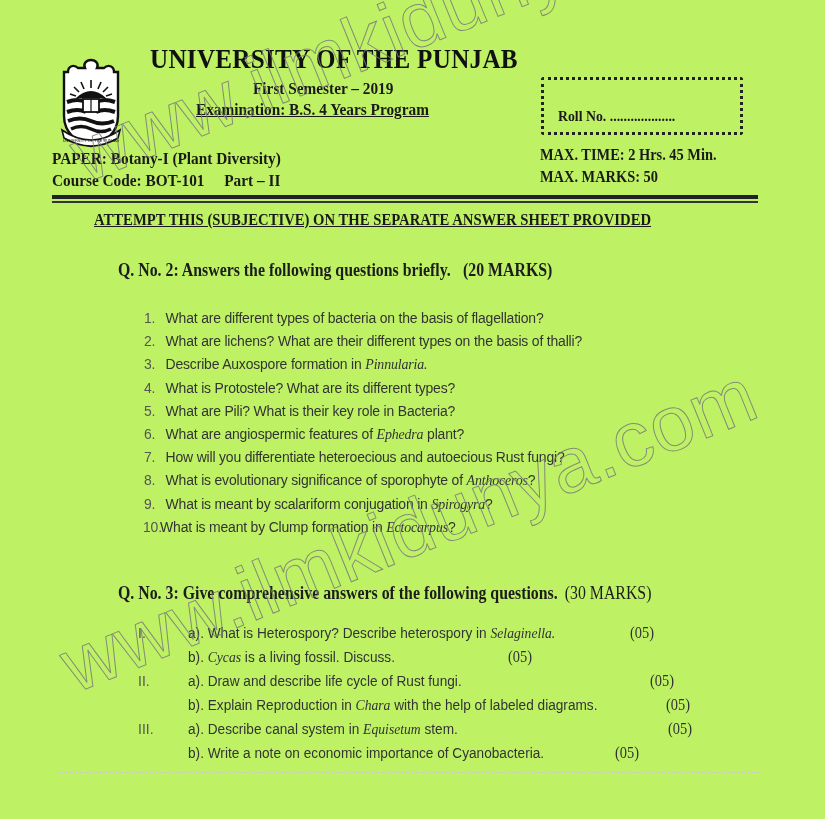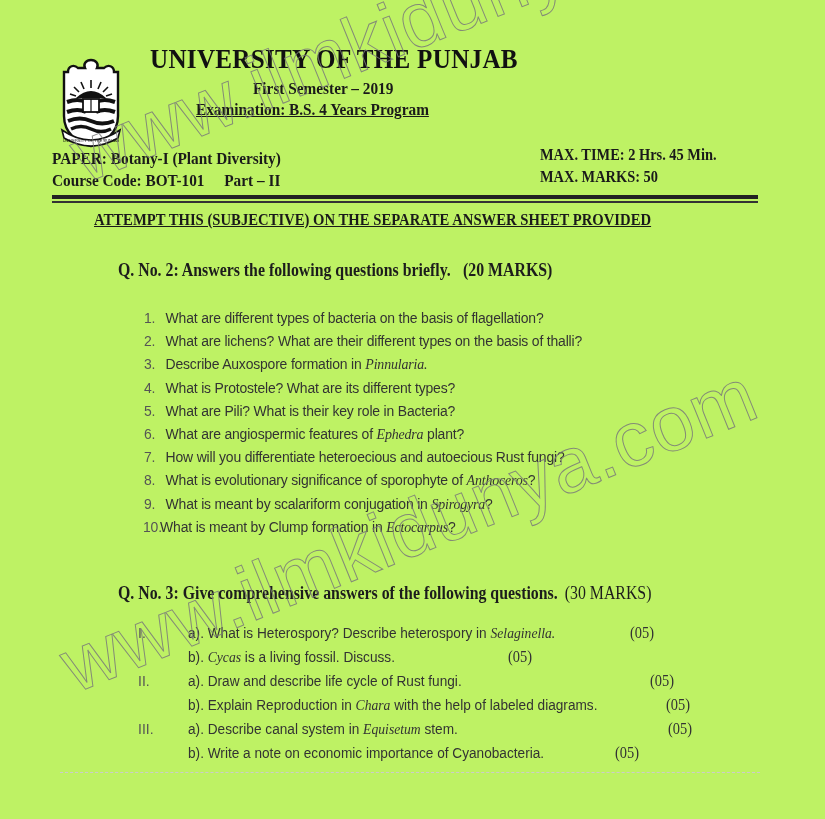--- a/index.html
+++ b/index.html
@@ -261,20 +261,23 @@
     <path d="M12 63 Q24 58 35 63 Q46 68 58 63" stroke="#111" stroke-width="4" fill="none"></path>
     <path d="M15 71 Q25 66 35 71 Q45 76 55 71" stroke="#111" stroke-width="3.5" fill="none"></path>
     <path d="M6 72 Q35 92 64 72 L62 80 Q35 96 8 80 Z" fill="#fff" stroke="#111" stroke-width="1.6"></path>
     <text x="35" y="84" font-size="4" text-anchor="middle" fill="#111" font-family="Liberation Sans, sans-serif">UNIVERSITY OF THE PUNJAB</text>
   </svg>
 
   <div class="uni-title">UNIVERSITY OF THE PUNJAB</div>
   <div class="semester">First Semester – 2019</div>
   <div class="exam">Examination: B.S. 4 Years Program</div>
 
+  <div class="roll-box">
+    <div class="roll-label">Roll No. ...................</div>
+  </div>
 
   <div class="paper">PAPER: Botany-I (Plant Diversity)</div>
   <div class="course">
     <span>Course Code: BOT-101</span><span class="part">Part – II</span>
   </div>
 
   <div class="maxtime">MAX. TIME: 2 Hrs. 45 Min.</div>
   <div class="maxmarks">MAX. MARKS: 50</div>
 
   <div class="rule-thick"></div>

